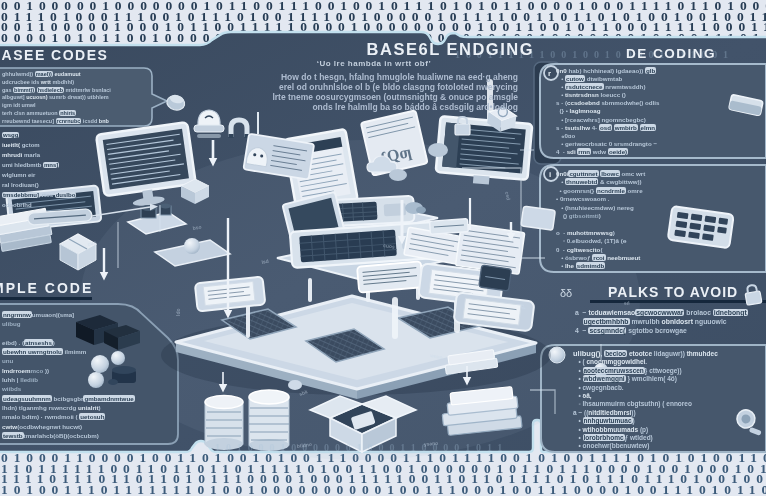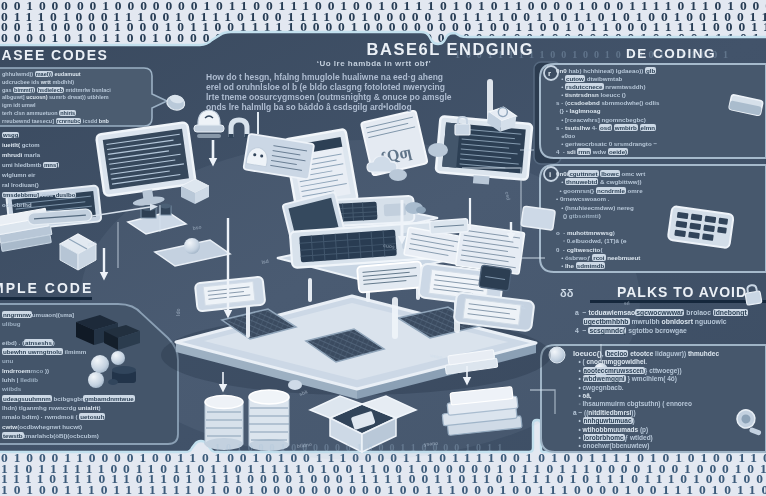--- a/index.html
+++ b/index.html
@@ -425,21 +425,21 @@
       <div style="height:10px"><b class="br">iueitlt(</b> gctom</div>
       <div style="height:10px"><b class="br">mhrudi</b> marla</div>
       <div style="height:10px">umi hledbmtb <span class="hl">mns]</span></div>
       <div style="height:10px">wlglumn eir</div>
       <div style="height:10px">ral lrodiuan()</div>
       <div style="height:10px"><span class="hl">tmsdebbmu]</span> rtos <span class="hl">duslbo</span></div>
       <div style="height:10px">odoobrlhd</div>
     </div>
 <div class="abs hd" style="left:214px;top:40px;width:320px;text-align:right;font-size:16.5px">BASE6L ENDGING</div>
 <div class="abs" style="left:214px;top:59px;width:320px;text-align:center;font-size:8px;font-weight:bold;color:#c2cedc;letter-spacing:.5px">‘Uo lre hambda in wrtt obf’</div>
-<div class="abs code" style="left:206px;top:72px;font-size:8.5px;line-height:10px;width:300px;text-align:left;color:#aebcd0">
+<div class="abs code" style="left:218px;top:72px;font-size:8.5px;line-height:10px;width:300px;text-align:right;color:#aebcd0">
       <div style="height:10px">How do t hesgn, hfalng hmuglole hualiwne na eed·g aheng</div>
       <div style="height:10px">erel od oruhnlsloe ol b (e bldo clasgng fotoloted nwerycing</div>
       <div style="height:10px">lrte tneme oosurcygmsoen (outmsnightg &amp; onuce po amsgle</div>
       <div style="height:10px">onds lre halmllg ba so báddo â csdsgilg ard•lodlog</div>
     </div>
 <div class="abs hd" style="left:-10px;top:47px;font-size:14px;letter-spacing:1.5px">BASEE CODES</div>
 <div class="abs hd" style="left:616px;top:46px;width:110px;text-align:center;font-size:13.5px;letter-spacing:1.5px">DE CODING</div>
 <div class="abs code" style="left:556px;top:67px;font-size:6.2px;line-height:8.1px;width:215px">
       <div style="height:8.1px"><b class="br">0n0</b> hab) hchhineal) lgdaeao)) <span class="hl">glb</span></div>
       <div style="height:8.1px">&nbsp;&nbsp;&nbsp;• <span class="hl">cutow</span> dtwibwmtab</div>
@@ -460,30 +460,30 @@
       <div style="height:8.4px">• 0rnewcswoaom .</div>
       <div style="height:8.4px">&nbsp;&nbsp;&nbsp;• (hnuhieecmdww) nereg</div>
       <div style="height:8.4px">&nbsp;&nbsp;&nbsp;&nbsp;(̲) <span class="mut">gtbsoitmti</span>)</div>
       <div style="height:8.4px"></div>
       <div style="height:8.4px">o &nbsp;· <b class="br">muhottmrwwsg</b>)</div>
       <div style="height:8.4px">&nbsp;&nbsp;&nbsp;&nbsp;◦ 0.elbuodwd, (1T)ā (ө</div>
       <div style="height:8.4px">0 &nbsp;· <b class="br">cgltwescito</b>(</div>
       <div style="height:8.4px">&nbsp;&nbsp;&nbsp;• ӧsbrwoƒ <span class="hl">rcoi</span> <b class="br">neebmueut</b></div>
       <div style="height:8.4px">&nbsp;&nbsp;&nbsp;• <b class="br">lhe</b> <span class="hl">sdmimdb</span></div>
     </div>
-<div class="abs hd" style="left:608px;top:284px;width:148px;text-align:center;font-size:14px;letter-spacing:1px">PALKS TO AVOID</div>
-<div class="abs" style="left:560px;top:287px;font-size:11px;font-weight:bold;color:#cdd9e5">δδ</div>
+<div class="abs hd" style="left:608px;top:284px;width:148px;text-align:left;font-size:14px;letter-spacing:1px">PALKS TO AVOID</div>
+<div class="abs" style="left:560px;top:287px;font-size:11px;font-weight:normal;color:#cdd9e5">δδ</div>
 <div class="abs" style="left:590px;top:300px;width:176px;height:3px;background:#15273c"></div>
 <div class="abs code" style="left:575px;top:308px;font-size:6.8px;line-height:9px;width:190px">
       <div style="height:9px">a &nbsp;− <b class="br">tcduawiemsao</b><span class="hl">sgcwocwwwar</span> brolaoc <span class="hl">idnebongt</span></div>
       <div style="height:9px">&nbsp;&nbsp;&nbsp;&nbsp;<span class="hl">ugectbmhbhb</span> mwrulbh <b class="br">obnldosrt</b> nguuowlc</div>
       <div style="height:9px">4 &nbsp;− <span class="hl">scsgmndc(</span> sgtotbo bcrowgae</div>
     </div>
 <div class="abs code" style="left:573px;top:350px;font-size:6.5px;line-height:8.4px;width:192px">
-      <div style="height:8.4px"><b class="br" style="font-size:7.5px">loeucc()</b>, <span class="hl">becioo</span> <b class="br">etootce</b> lidaguwr)) <b class="br">thmuhdec</b></div>
+      <div style="height:8.4px"><b class="br" style="font-size:7.5px">ulibug()</b>, <span class="hl">becioo</span> <b class="br">etootce</b> lidaguwr)) <b class="br">thmuhdec</b></div>
       <div style="height:8.4px">&nbsp;&nbsp;&nbsp;• ( <b class="br">cnocmmggowidhei</b>.</div>
       <div style="height:8.4px">&nbsp;&nbsp;&nbsp;• <span class="hl">aooteccmruwsscen</span>} cttwoege))</div>
       <div style="height:8.4px">&nbsp;&nbsp;&nbsp;• <span class="hl">wbdwemggni</span> } wmclhlem( 4ӧ)</div>
       <div style="height:8.4px">&nbsp;&nbsp;&nbsp;• cwgegnbacb.</div>
       <div style="height:8.4px">&nbsp;&nbsp;&nbsp;• <b class="br">ʚā,</b></div>
       <div style="height:8.4px">&nbsp;&nbsp;&nbsp;◦ lhsaummuirm cbgtsuthn) ( ennoreo</div>
       <div style="height:8.4px">a − ((<b class="br">nitdltiedbmrsi</b>))</div>
       <div style="height:8.4px">&nbsp;&nbsp;&nbsp;• <span class="hl">nnhguwtumuac</span>)</div>
       <div style="height:8.4px">&nbsp;&nbsp;&nbsp;• <b class="br">wtihobbmuumads</b> (р́)</div>
       <div style="height:8.4px">&nbsp;&nbsp;&nbsp;• <span class="hl">lorobrbhomc</span>ƒ wtlded)</div>

